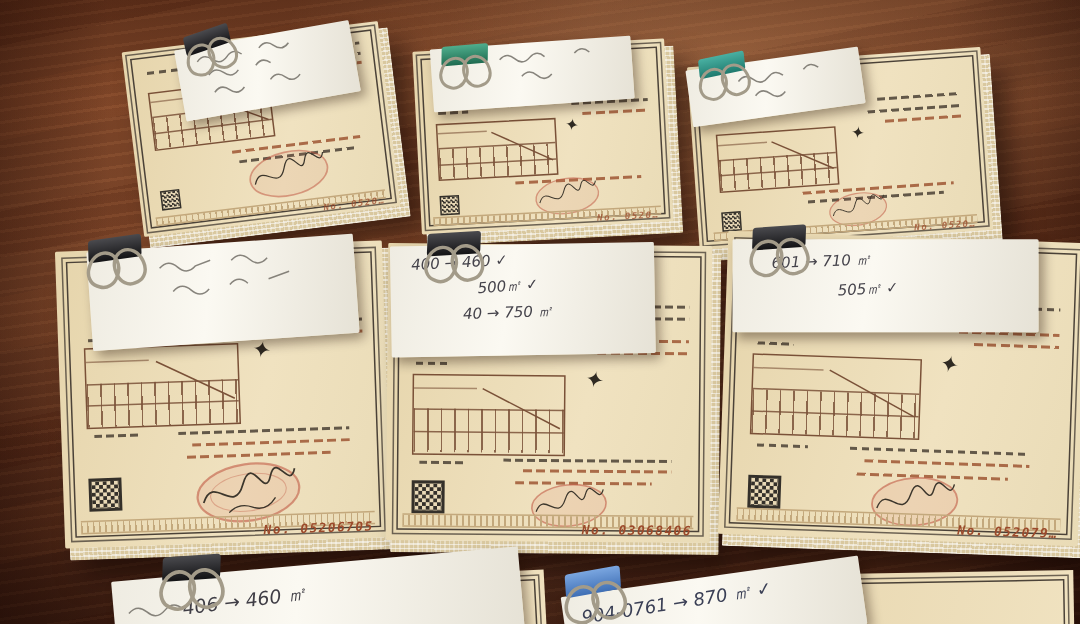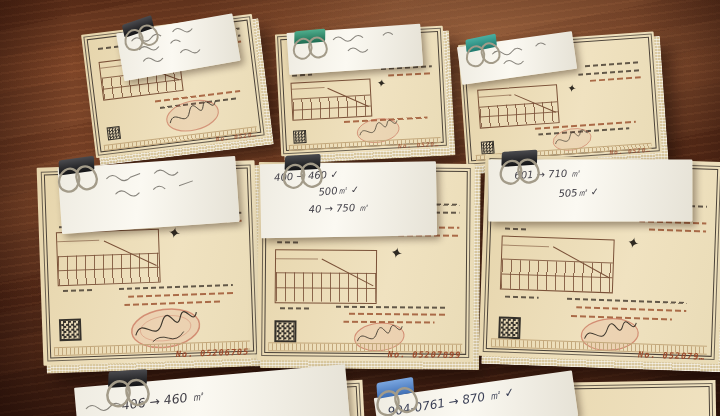--- a/index.html
+++ b/index.html
@@ -266,21 +266,21 @@
       <div class="tl red" style="left:42%;top:76%;width:46%;"></div>
       <div class="tl red" style="left:40%;top:80%;width:42%;"></div>
       <div class="stamp" style="left:38%;top:80%;height:16%;">
         <svg viewBox="0 0 100 60">
           <ellipse cx="50" cy="30" rx="47" ry="26" fill="rgba(210,110,90,.12)" stroke="rgba(190,80,60,.55)" stroke-width="2"></ellipse>
           <path d="M8 34 C20 8,34 50,46 22 S64 40,72 18 S88 34,95 14" fill="none" stroke="#3c362c" stroke-width="1.6"></path>
         </svg>
       </div>
       <div class="qr" style="bottom:9%;"></div>
       <div class="hatch"></div>
-      <div class="serial">No. 05207899</div>
+      <div class="serial">No. 03068406</div>
     </div>
     <div class="note">
       <div class="hand">
         <div class="hl1">400 → 460 ✓</div>
         <div class="hl2">500㎡ ✓</div>
         <div class="hl3">40 → 750 ㎡</div>
       </div>
     </div>
     <div class="clip clip--black">
       <span class="clip-body"></span>

